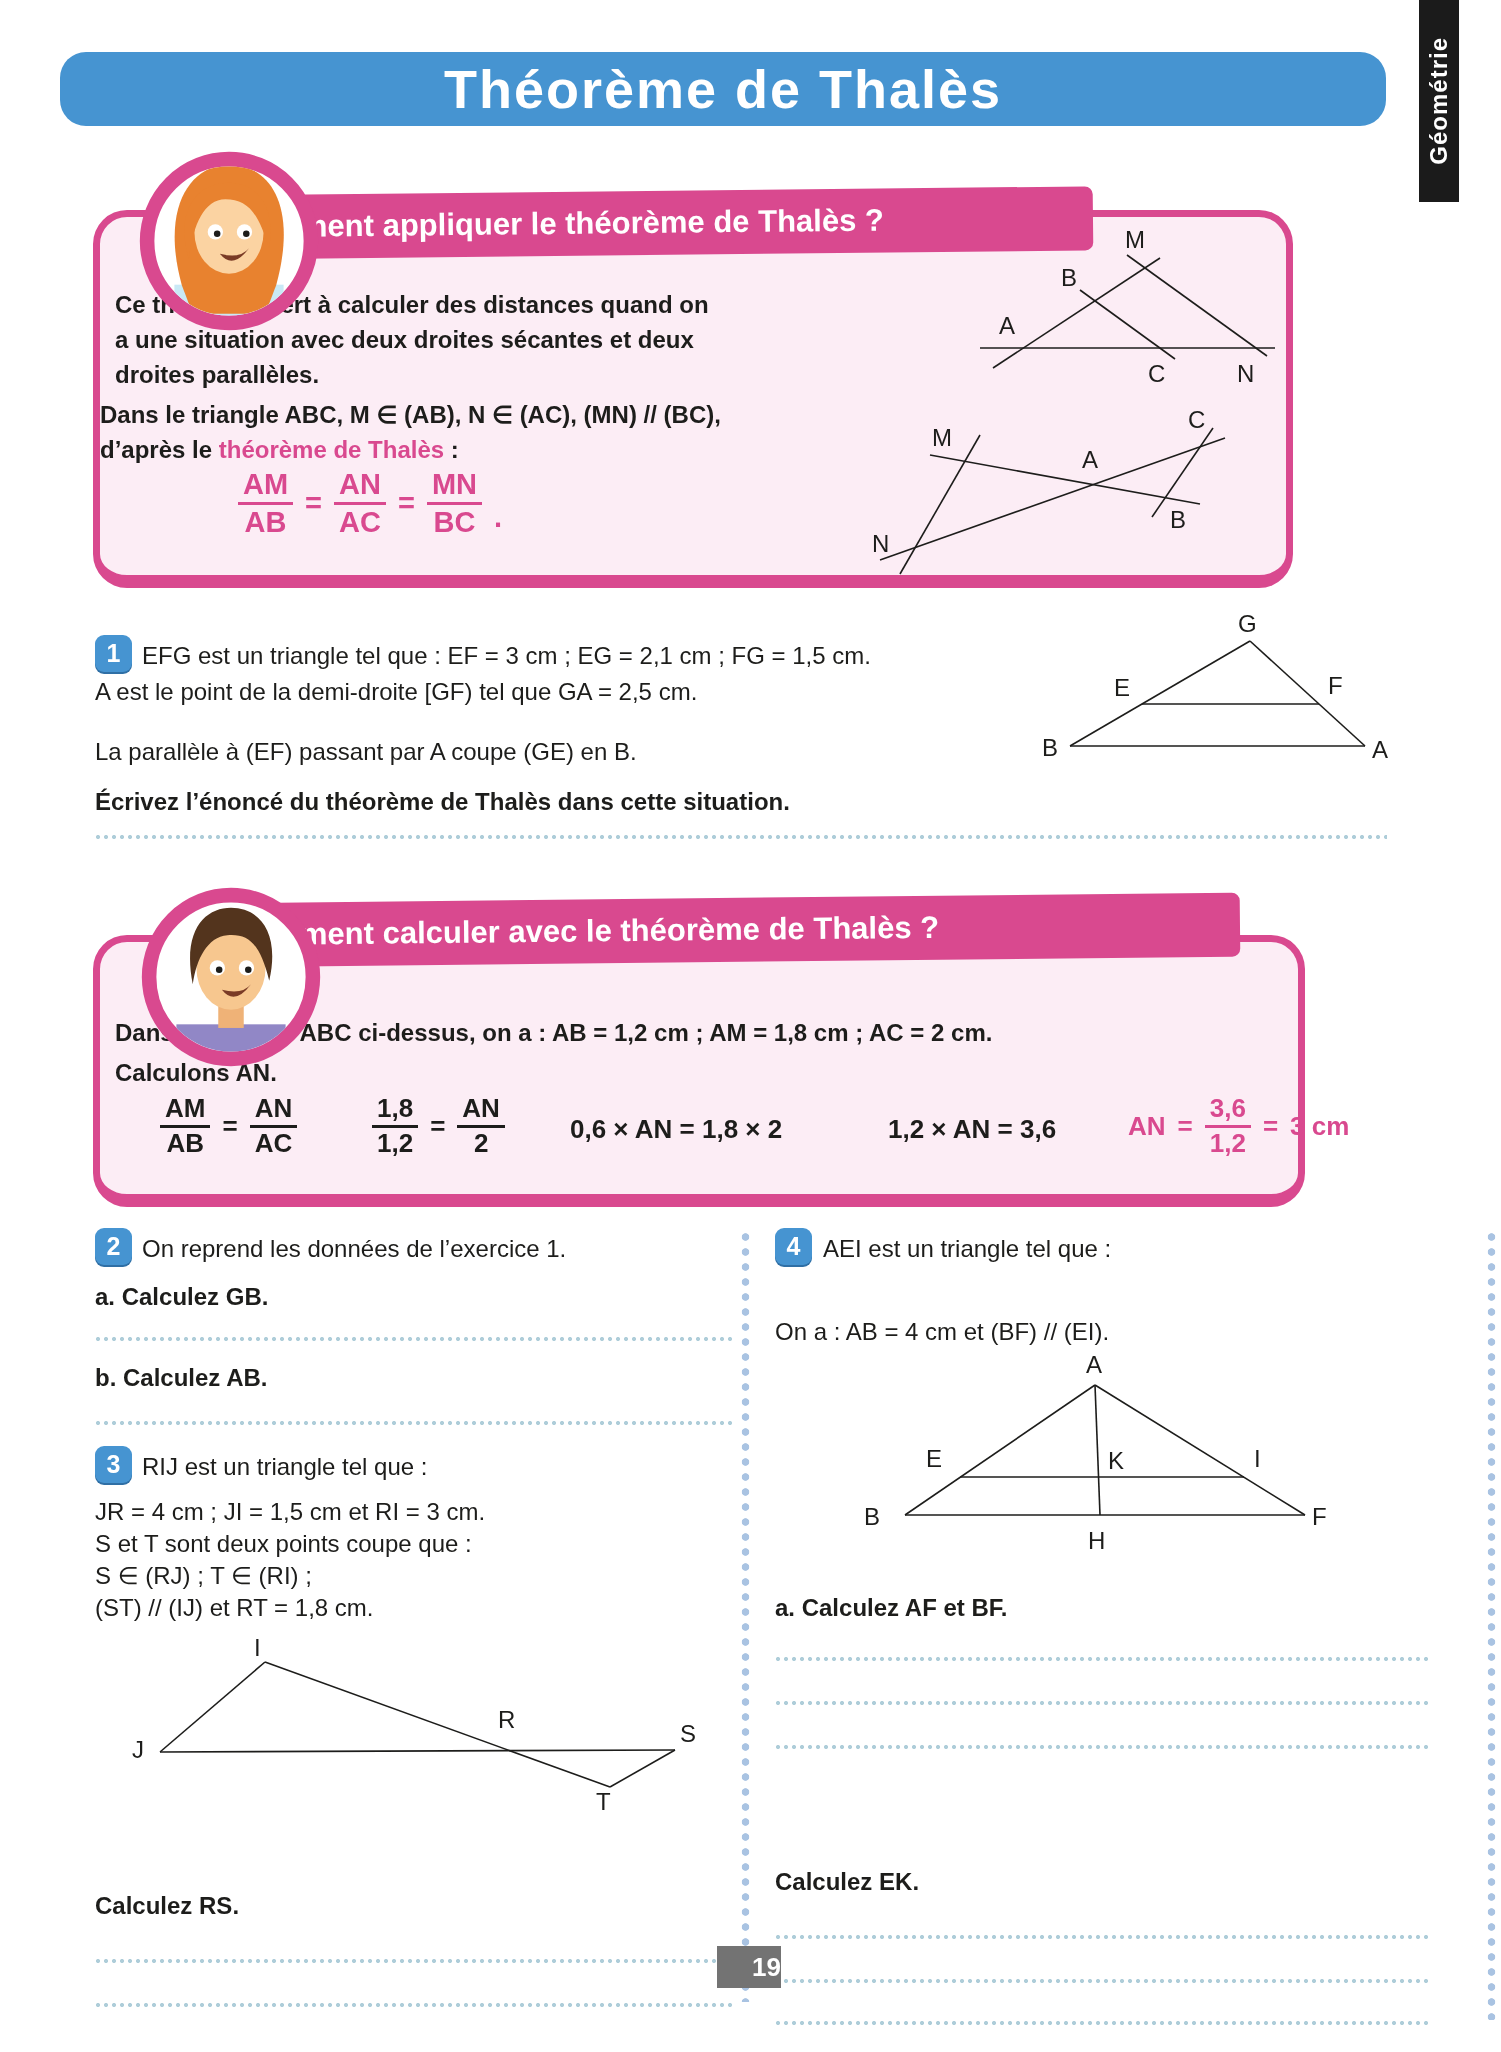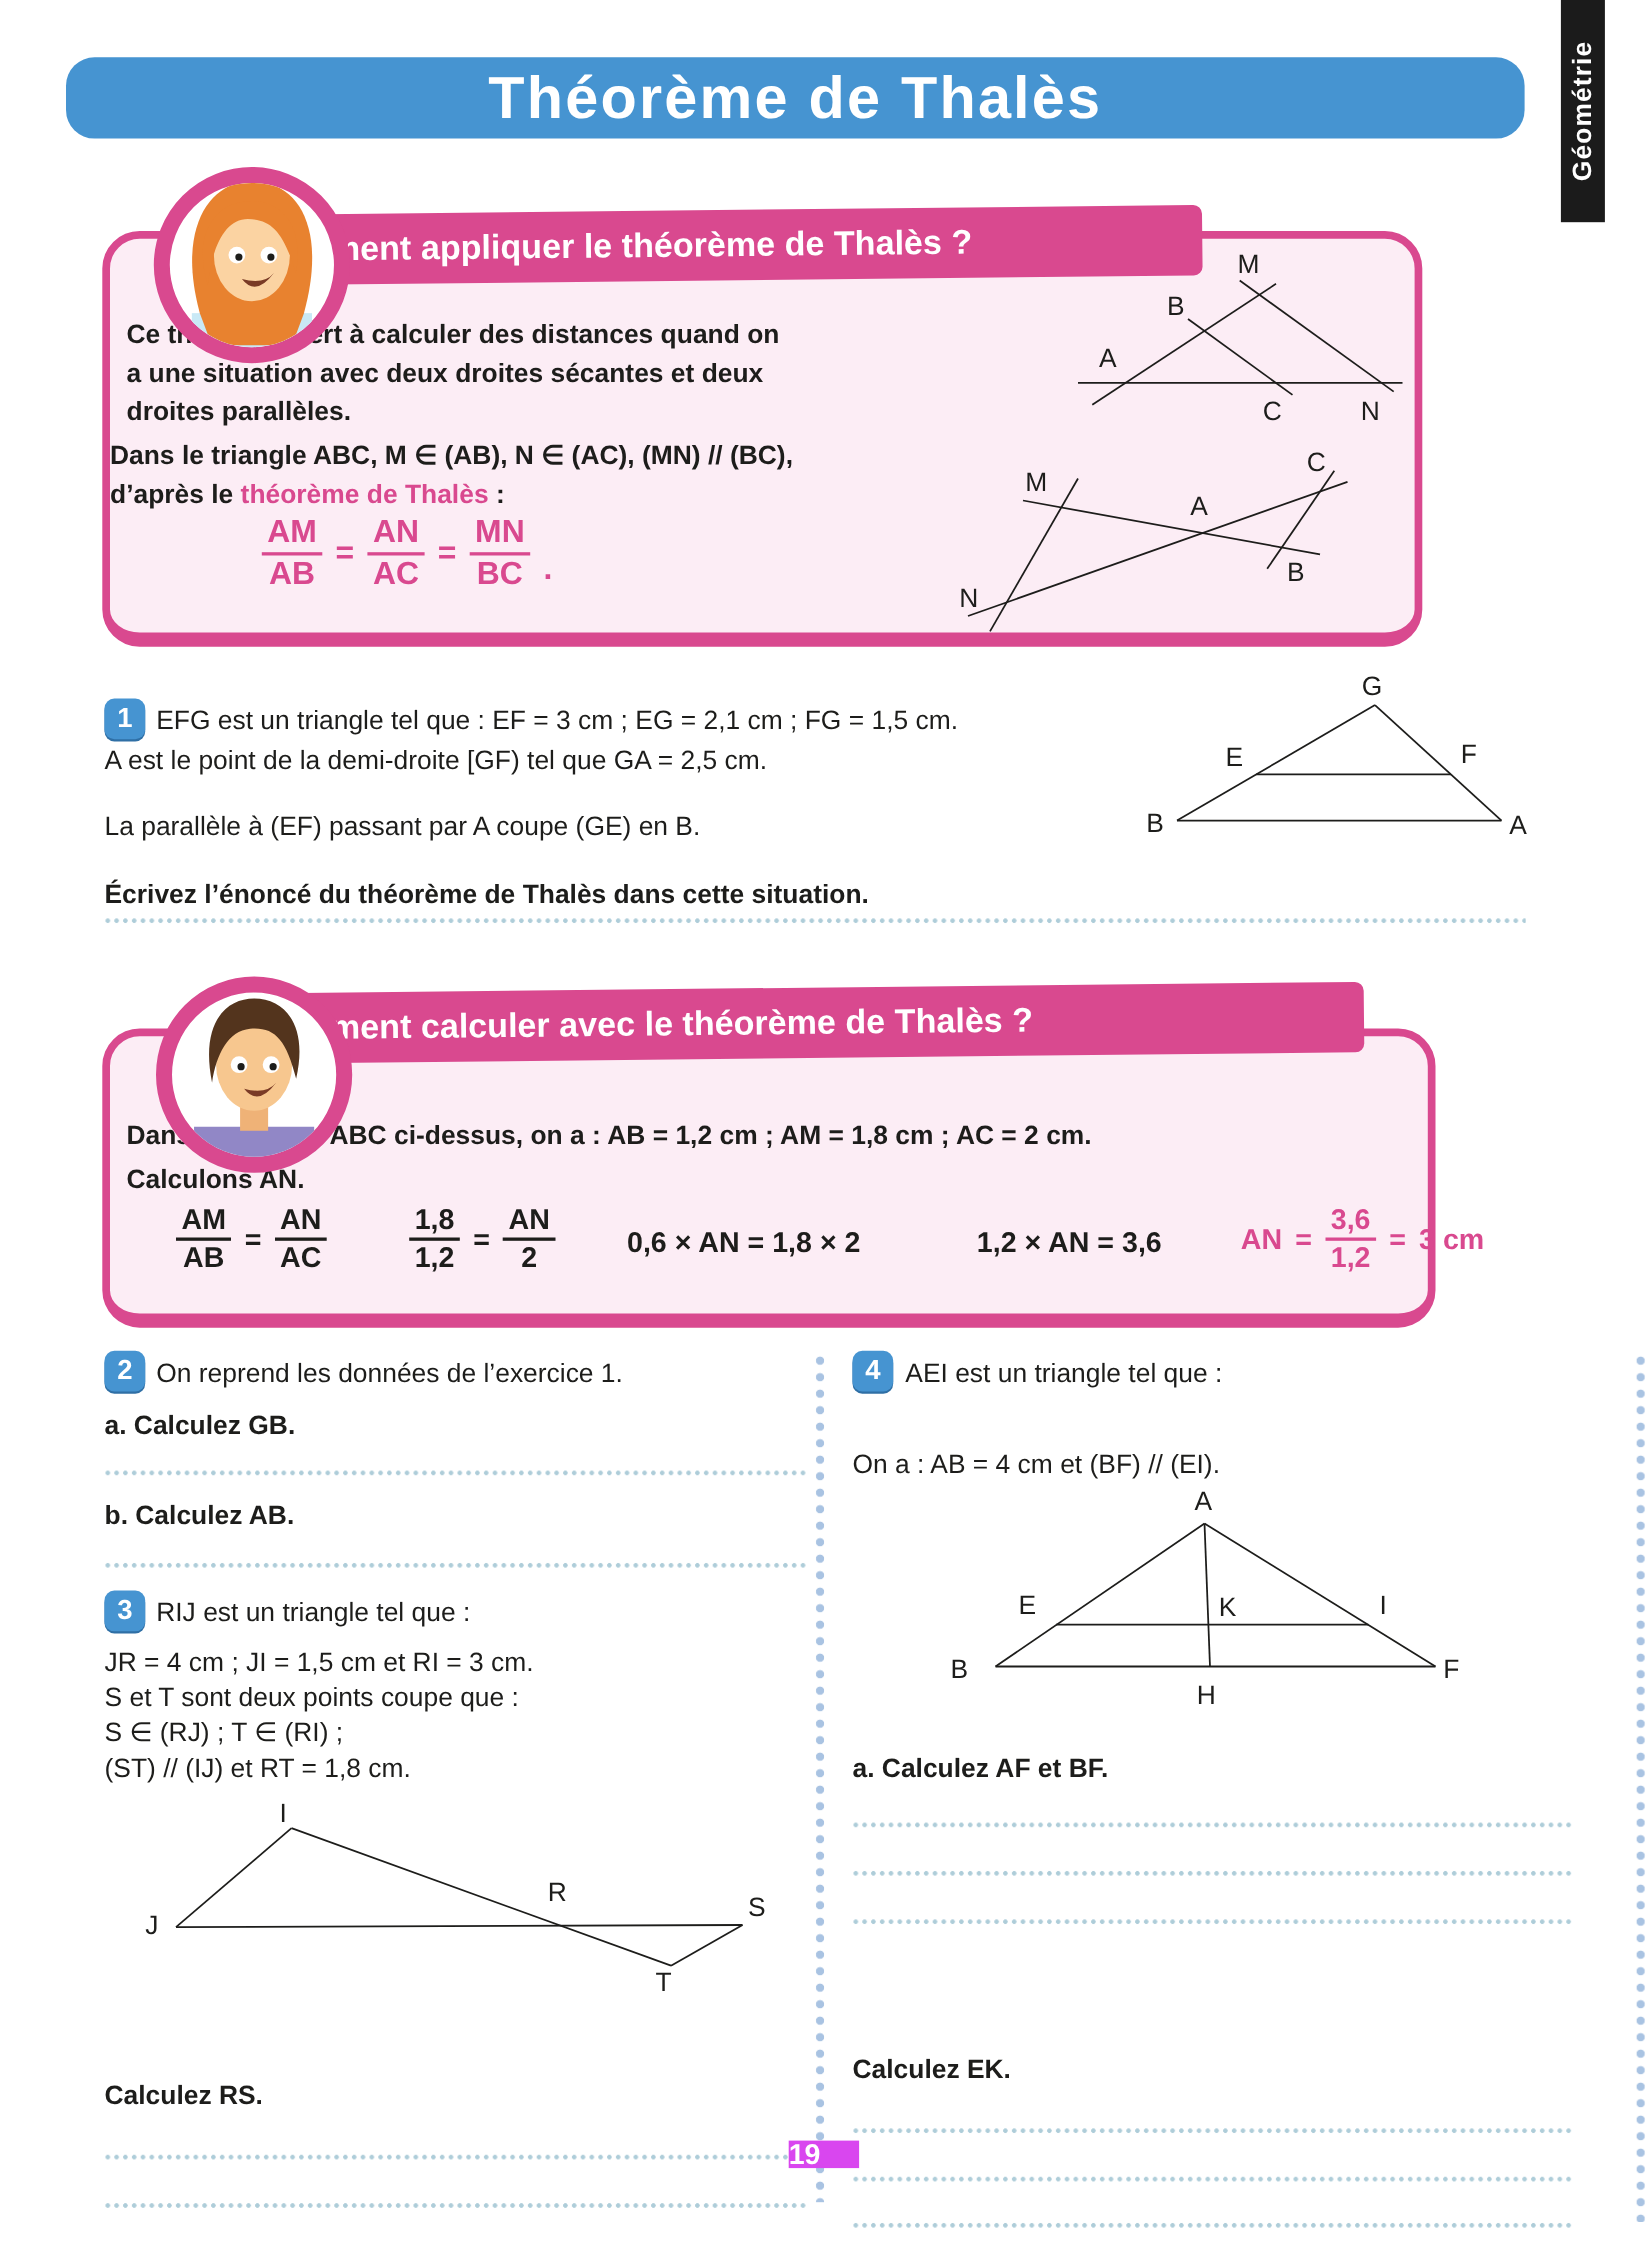--- a/index.html
+++ b/index.html
@@ -44,22 +44,22 @@
   .fin{align-self:flex-end;margin-bottom:6px;}
 
   
   .dotline{position:absolute;height:6px;
         background-image:radial-gradient(circle at 3px 3px,#aecdd9 1.8px,transparent 2.3px);
         background-size:8px 6px;background-repeat:repeat-x;}
   .vdots{position:absolute;width:9px;
         background-image:radial-gradient(circle at 4.5px 7px,#a9c3e2 3.4px,transparent 4.1px);
         background-size:9px 15px;background-repeat:repeat-y;}
 
-  .pagenum{position:absolute;left:717px;top:1946px;width:64px;height:25px;background:#d946ef;
-        color:#fff;font-weight:bold;font-size:26px;display:flex;align-items:center;justify-content:flex-start;}
+  .pagenum{position:absolute;left:717px;top:1946px;width:64px;height:42px;background:#737373;
+        color:#fff;font-weight:bold;font-size:26px;display:flex;align-items:center;justify-content:flex-end;}
 
   svg.diagram{position:absolute;overflow:visible;}
   svg.diagram line{stroke:#1d1d1b;stroke-width:1.6;}
   svg.diagram text{font-family:"Liberation Sans",sans-serif;font-size:24px;fill:#1d1d1b;}
 </style>
 </head>
 <body>
 
 <div class="page">
 
@@ -141,21 +141,21 @@
     <text x="318" y="28">C</text>
     <text x="300" y="128">B</text>
   </svg>
 
   <div class="badge" style="left:95px;top:635px;">
       <span>1</span>
     </div>
   <div class="txt" style="left:142px;top:640px;">EFG est un triangle tel que : EF = 3 cm ; EG = 2,1 cm ; FG = 1,5 cm.</div>
   <div class="txt" style="left:95px;top:676px;">A est le point de la demi-droite [GF) tel que GA = 2,5 cm.</div>
   <div class="txt" style="left:95px;top:736px;">La parallèle à (EF) passant par A coupe (GE) en B.</div>
-  <div class="txt bold" style="left:95px;top:786px;margin-top:12px;">Écrivez l’énoncé du théorème de Thalès dans cette situation.</div>
+  <div class="txt bold" style="left:95px;top:786px;">Écrivez l’énoncé du théorème de Thalès dans cette situation.</div>
   <div class="dotline" style="left:95px;top:834px;width:1292px;"></div>
 
   <svg class="diagram" style="left:1040px;top:616px;" width="350" height="145" viewBox="0 0 350 145">
     <line x1="30" y1="130" x2="325" y2="130"></line>
     <line x1="30" y1="130" x2="210" y2="25"></line>
     <line x1="210" y1="25" x2="325" y2="130"></line>
     <line x1="102" y1="88" x2="279" y2="88"></line>
     <text x="198" y="16">G</text>
     <text x="2" y="140">B</text>
     <text x="332" y="142">A</text>

